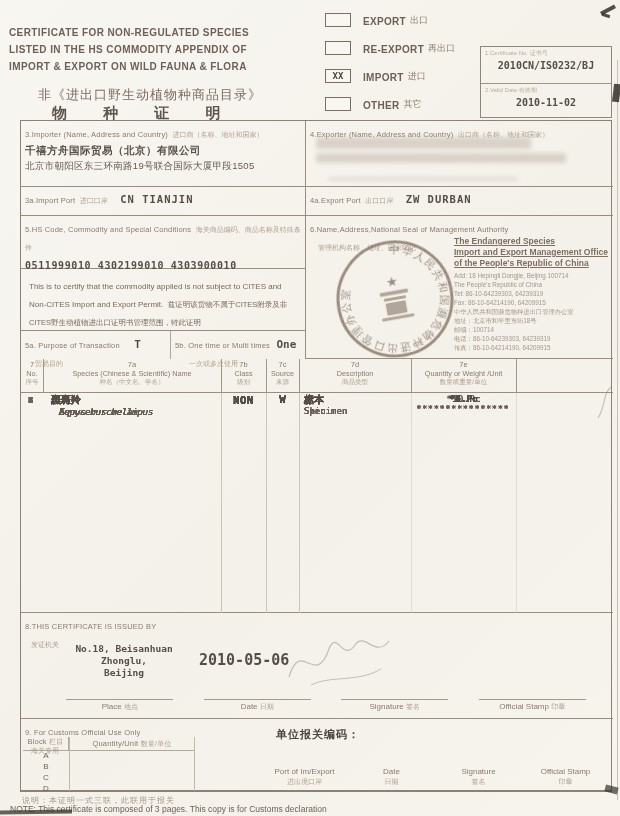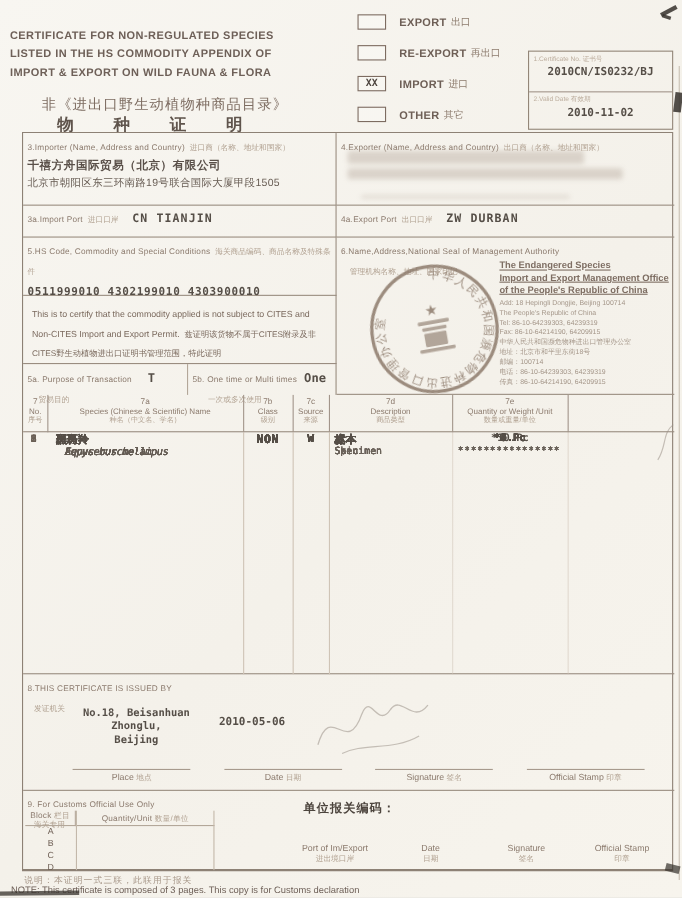--- a/index.html
+++ b/index.html
@@ -387,21 +387,21 @@
 
     <div class="sec bb" style="left:0;top:492px;width:592px;height:106px;">
       <div style="padding:2px 4px;">
         <span class="lbl">8.THIS CERTIFICATE IS ISSUED BY</span><br>
         <span class="lblcn" style="margin-left:6px;">发证机关</span>
       </div>
       <div class="addr-blk typed">
         <div>No.18, Beisanhuan Zhonglu,</div>
         <div>Beijing</div>
       </div>
-      <div class="sec typed" style="left:178px;top:38px;font-size:10px;">2010-05-06</div>
+      <div class="sec typed" style="left:178px;top:38px;font-size:15px;">2010-05-06</div>
       <svg class="sec" style="left:250px;top:6px;" width="140" height="80">
         <path class="scribble" stroke-width="1.2" d="M18,58 C30,18 44,70 58,30 C66,10 72,44 84,26 C94,12 104,40 118,22"></path>
         <path class="scribble" stroke-width="1" d="M40,66 C60,56 86,64 110,50"></path>
       </svg>
       <div class="sig-row">
 
           <div class="sig-cell">
             <div class="sig-line"></div>
             <div class="sig-label"><span>Place</span> <span class="cn">地点</span></div>
           </div>

